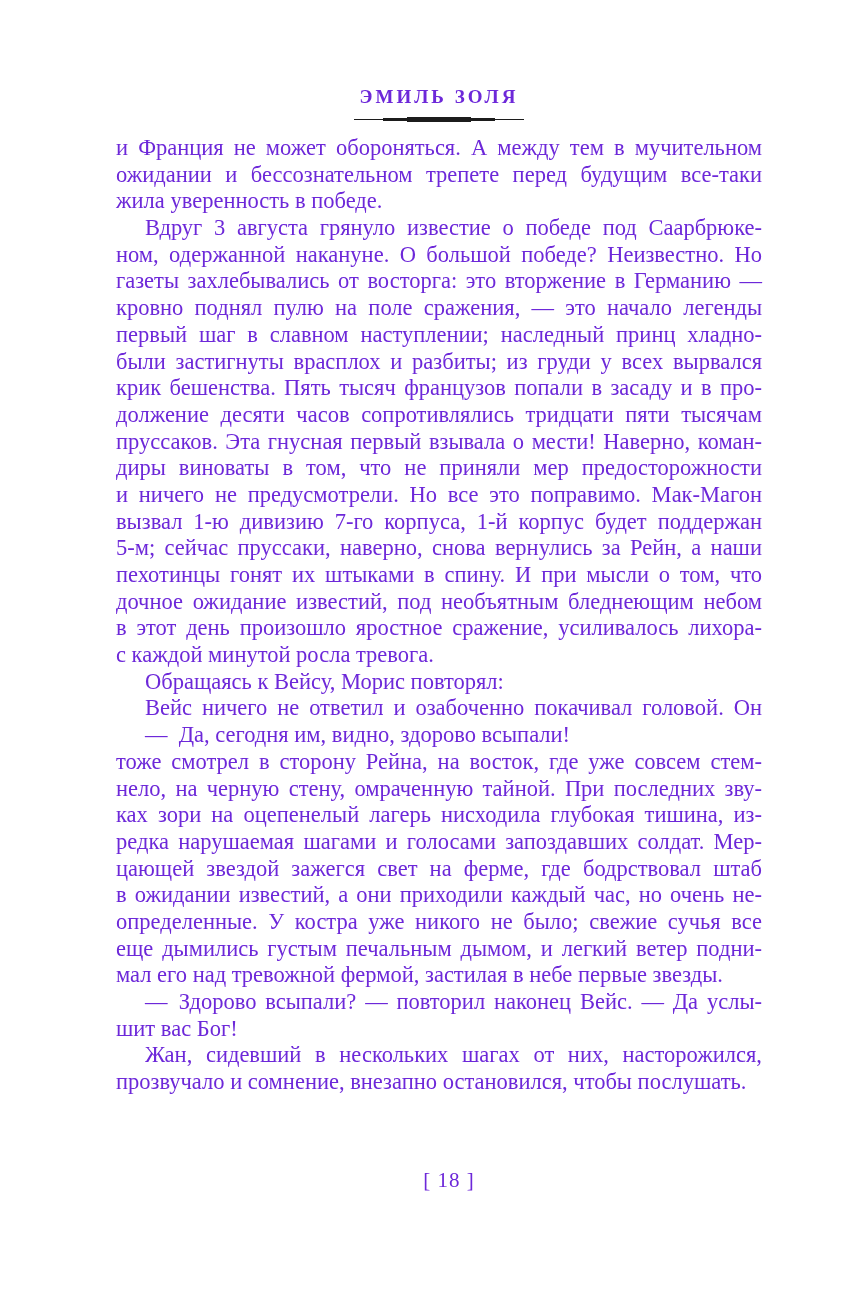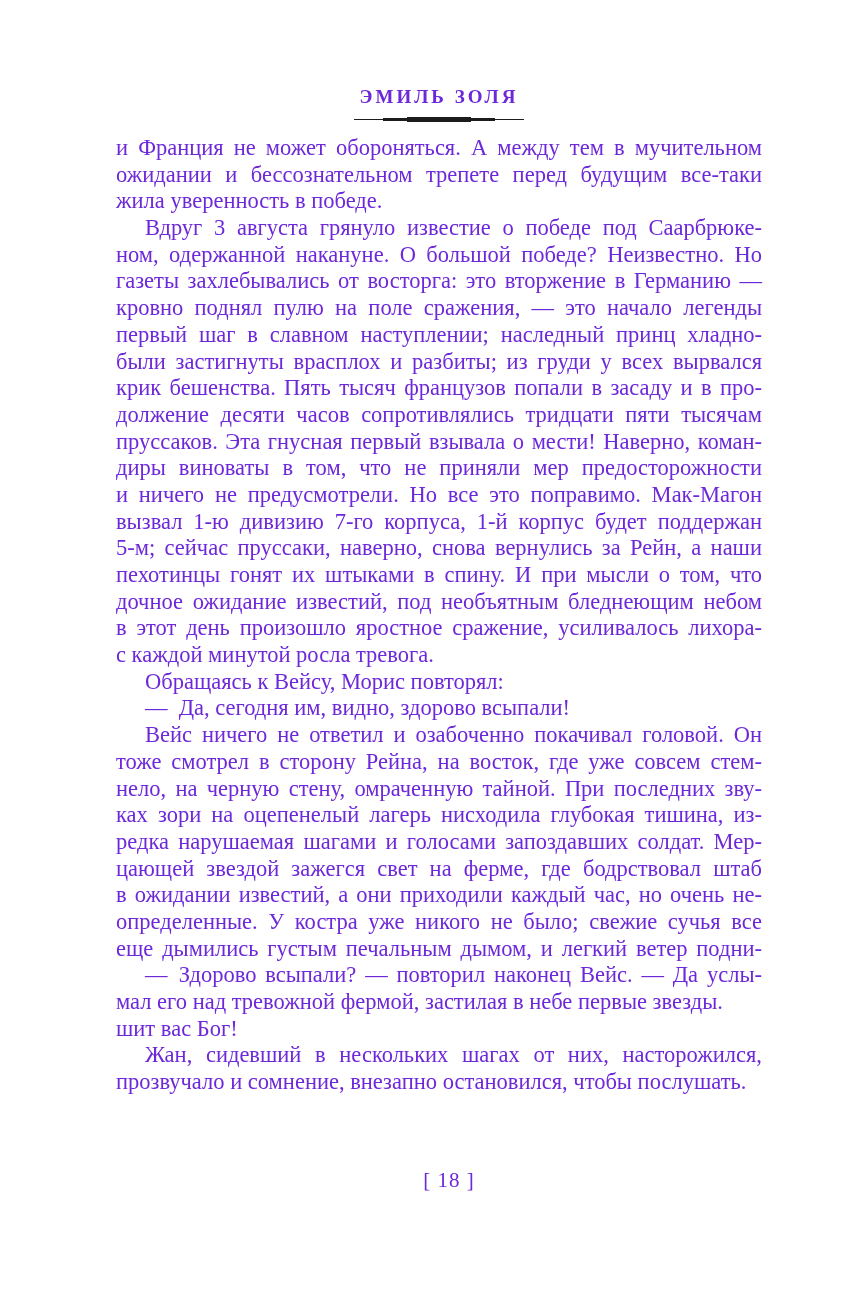--- a/index.html
+++ b/index.html
@@ -111,32 +111,32 @@
       <div class="line">пруссаков. Эта гнусная первый взывала о мести! Наверно, коман-</div>
       <div class="line">диры виноваты в том, что не приняли мер предосторожности</div>
       <div class="line">и ничего не предусмотрели. Но все это поправимо. Мак-Магон</div>
       <div class="line">вызвал 1-ю дивизию 7-го корпуса, 1-й корпус будет поддержан</div>
       <div class="line">5-м; сейчас пруссаки, наверно, снова вернулись за Рейн, а наши</div>
       <div class="line">пехотинцы гонят их штыками в спину. И при мысли о том, что</div>
       <div class="line">дочное ожидание известий, под необъятным бледнеющим небом</div>
       <div class="line">в этот день произошло яростное сражение, усиливалось лихора-</div>
       <div class="line para-end">с каждой минутой росла тревога.</div>
       <div class="line indent para-end">Обращаясь к Вейсу, Морис повторял:</div>
+      <div class="line indent">Вейс ничего не ответил и озабоченно покачивал головой. Он</div>
       <div class="line indent para-end">— Да, сегодня им, видно, здорово всыпали!</div>
-      <div class="line indent">Вейс ничего не ответил и озабоченно покачивал головой. Он</div>
       <div class="line">тоже смотрел в сторону Рейна, на восток, где уже совсем стем-</div>
       <div class="line">нело, на черную стену, омраченную тайной. При последних зву-</div>
       <div class="line">ках зори на оцепенелый лагерь нисходила глубокая тишина, из-</div>
       <div class="line">редка нарушаемая шагами и голосами запоздавших солдат. Мер-</div>
       <div class="line">цающей звездой зажегся свет на ферме, где бодрствовал штаб</div>
       <div class="line">в ожидании известий, а они приходили каждый час, но очень не-</div>
       <div class="line">определенные. У костра уже никого не было; свежие сучья все</div>
       <div class="line">еще дымились густым печальным дымом, и легкий ветер подни-</div>
+      <div class="line para-end">мал его над тревожной фермой, застилая в небе первые звезды.</div>
       <div class="line indent">— Здорово всыпали? — повторил наконец Вейс. — Да услы-</div>
-      <div class="line para-end">мал его над тревожной фермой, застилая в небе первые звезды.</div>
       <div class="line para-end">шит вас Бог!</div>
       <div class="line indent">Жан, сидевший в нескольких шагах от них, насторожился,</div>
       <div class="line para-end">прозвучало и сомнение, внезапно остановился, чтобы послушать.</div>
     </div>
 
   <div class="folio-wrap">
     <span class="folio">[ 18 ]</span>
   </div>
 
 </div>

